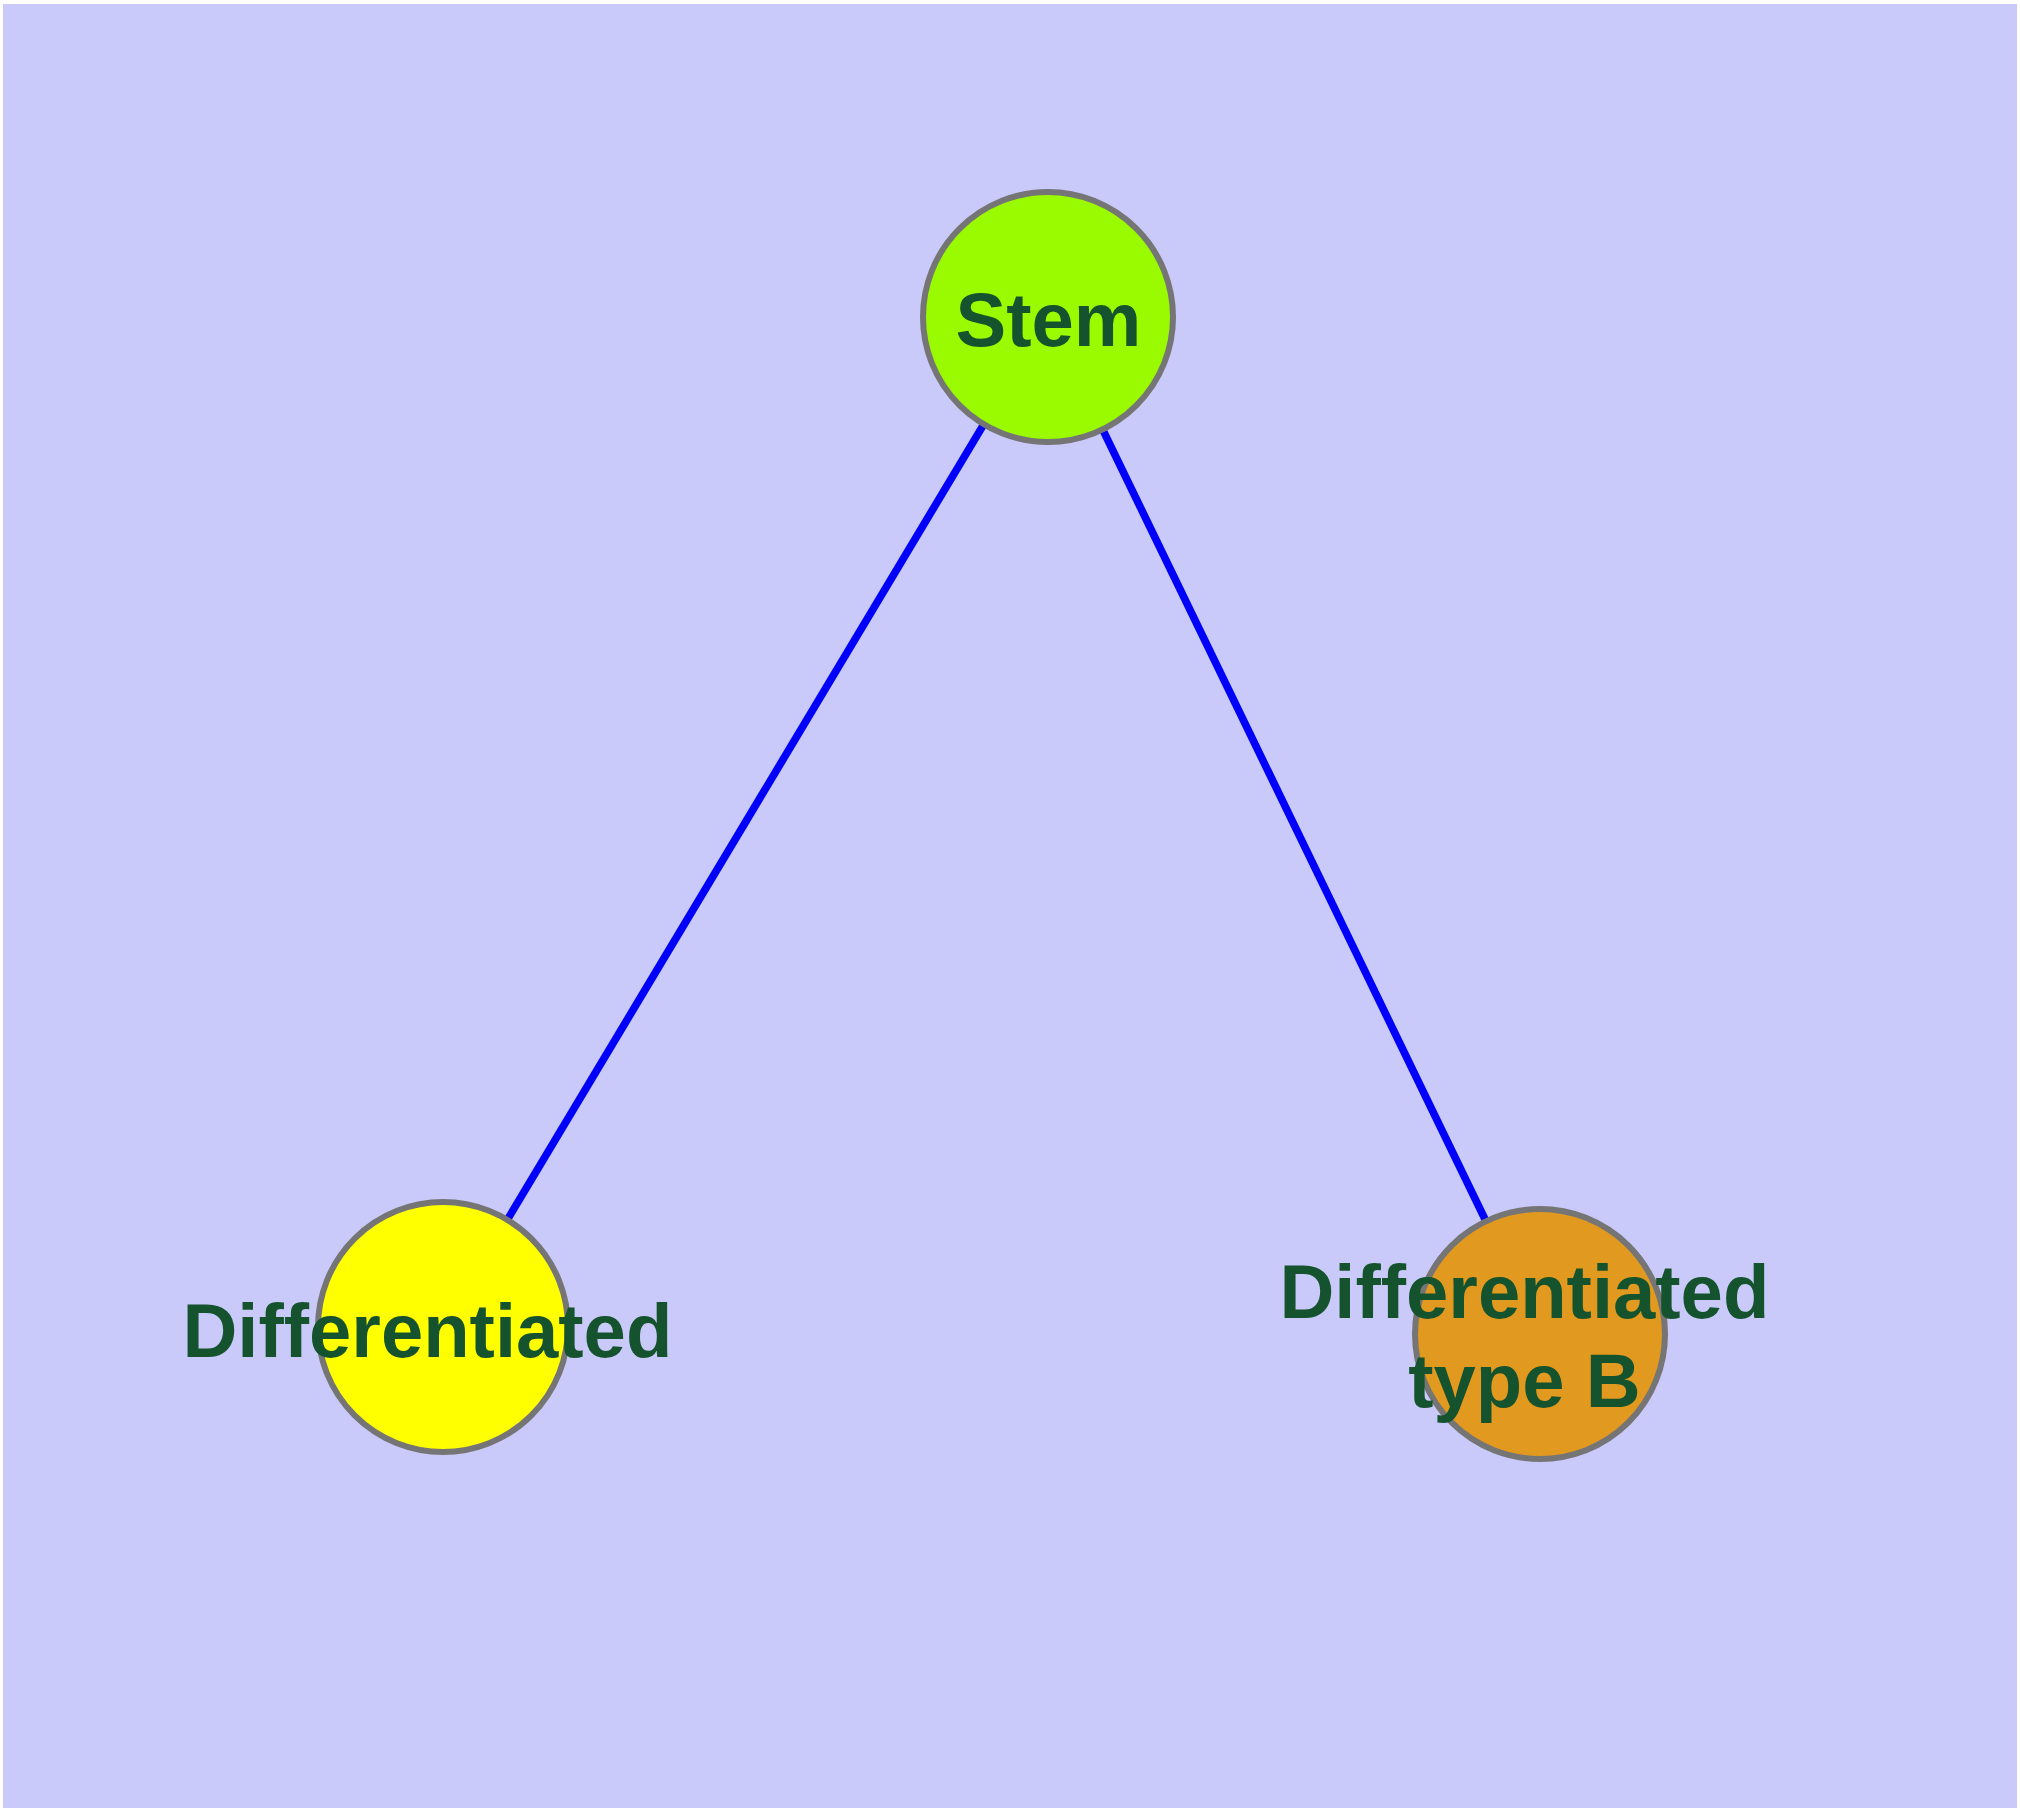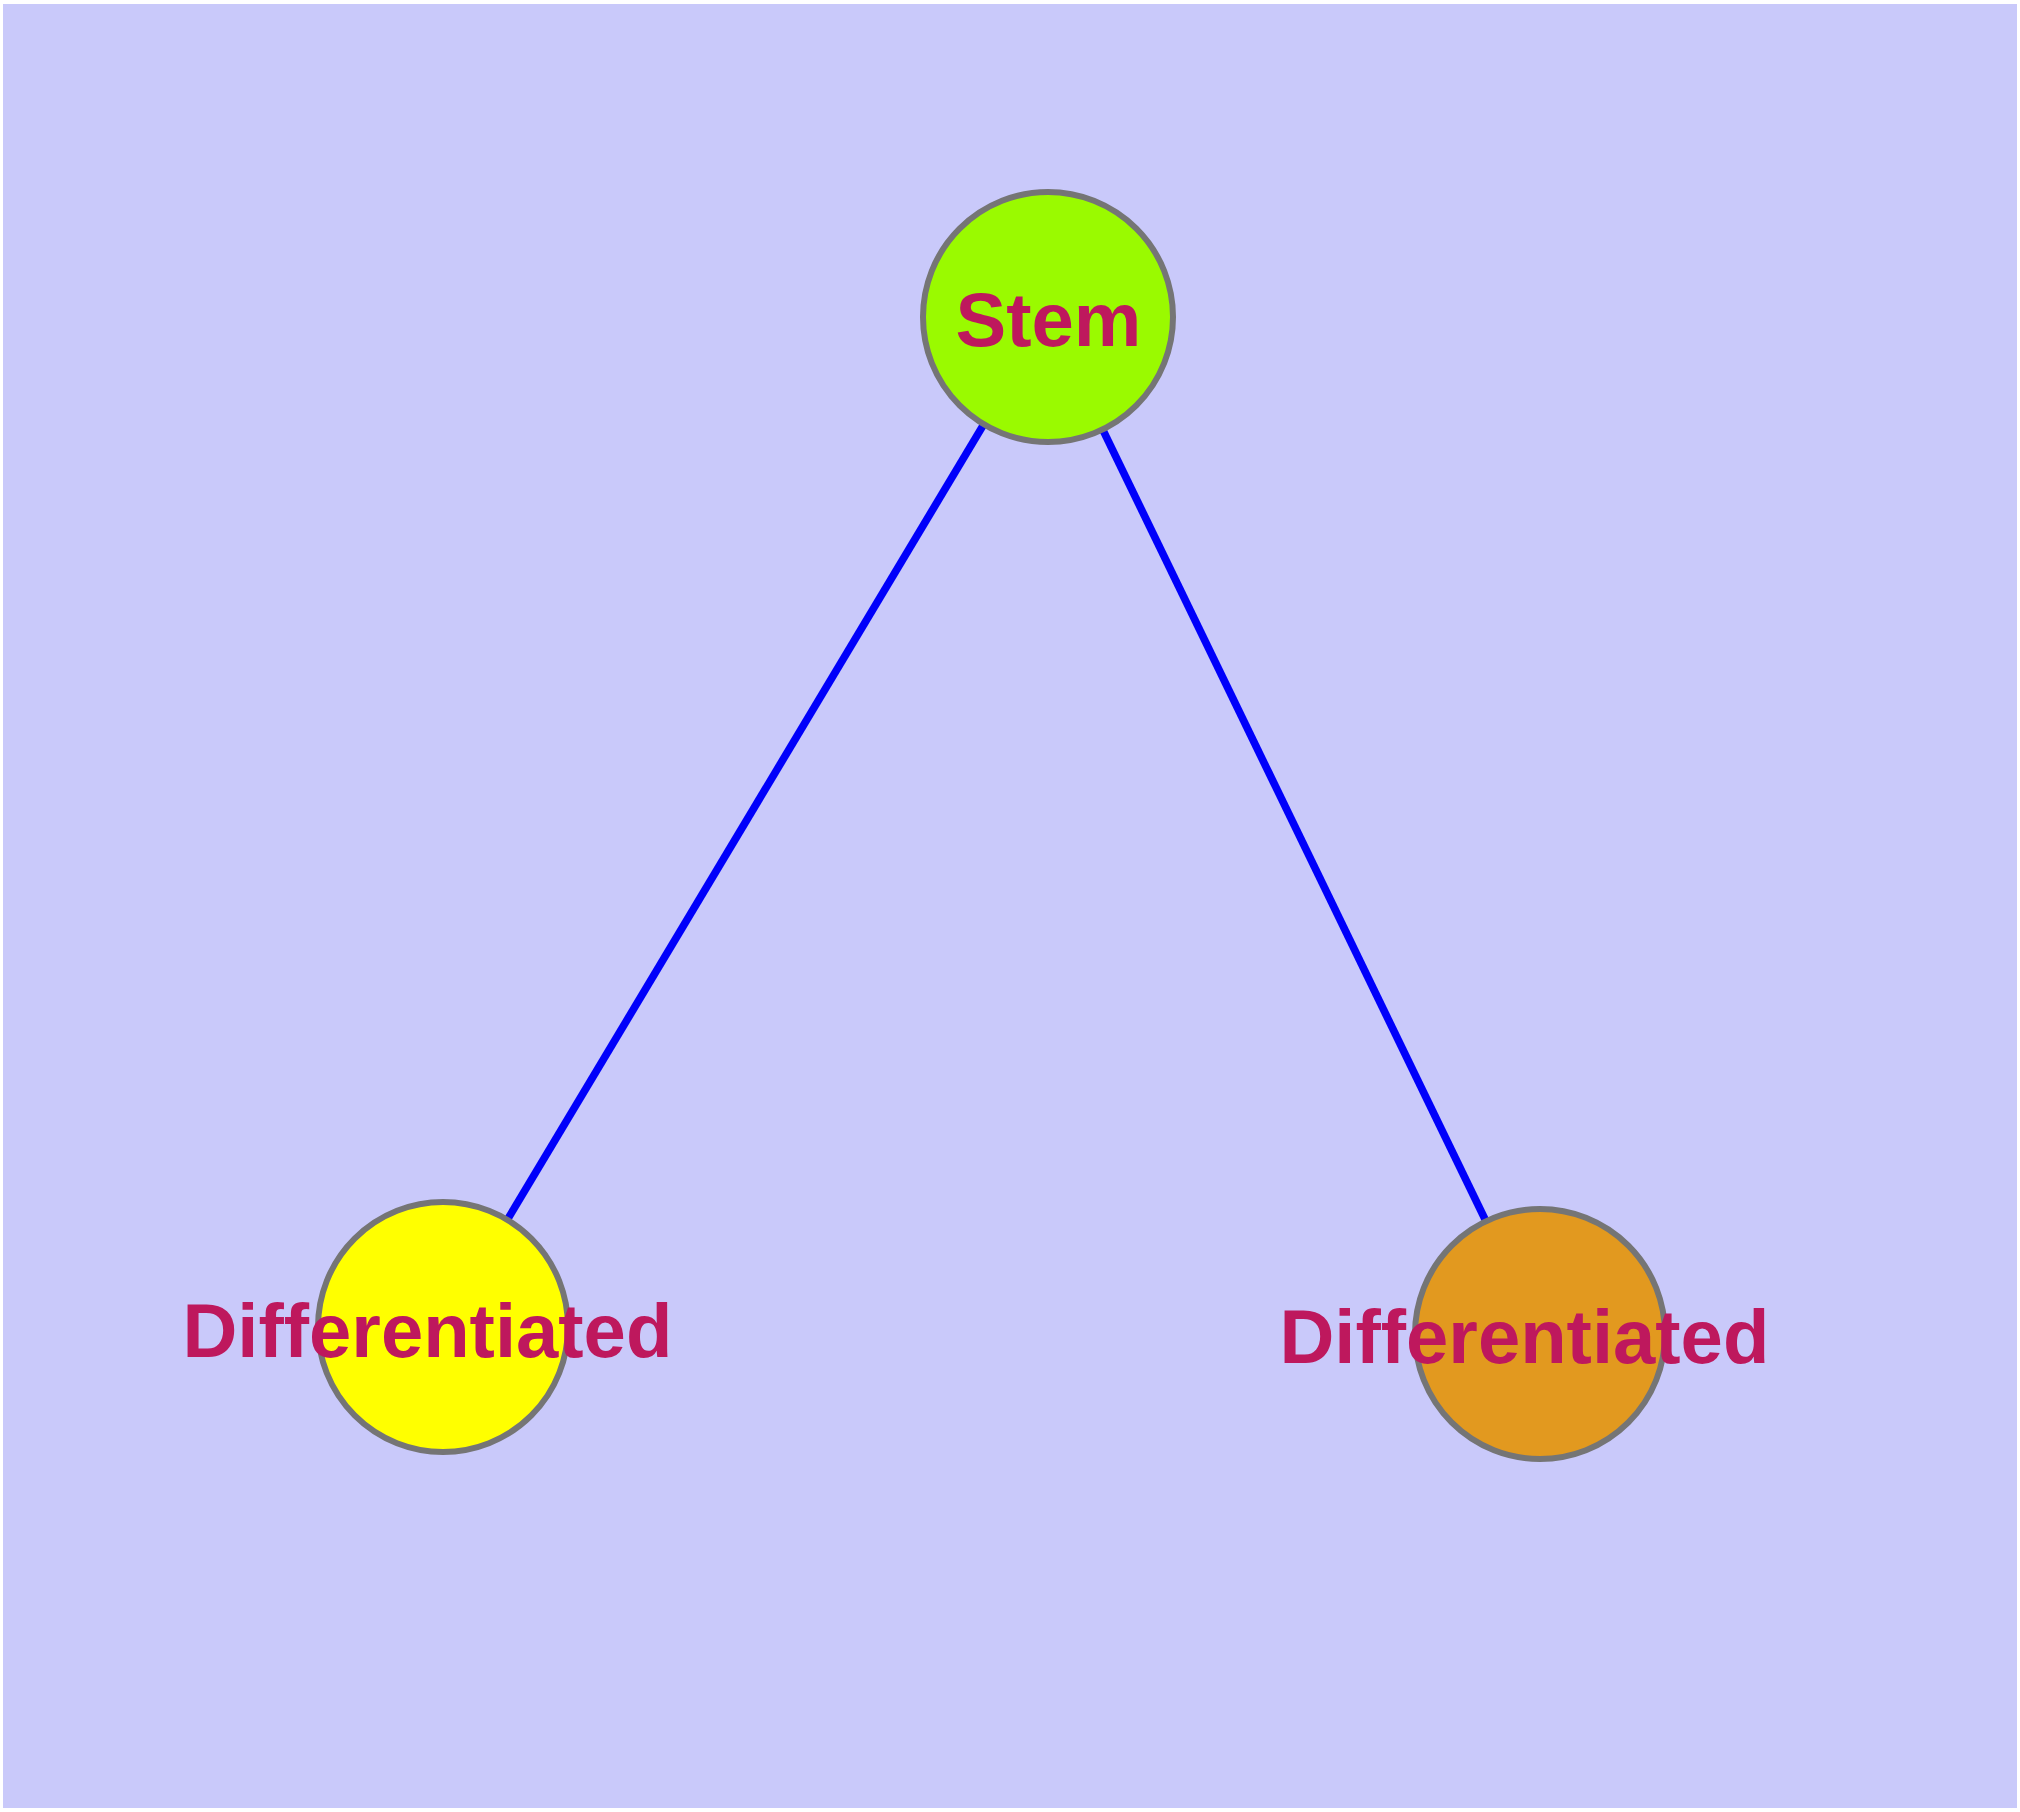--- a/index.html
+++ b/index.html
@@ -45,21 +45,21 @@
   .node-stem   { left: 917px; top: 185px;  background: #9AFA00; }
   .node-type-a { left: 312px;  top: 1195px; background: #FFFF00; }
   .node-type-b { left: 1409px; top: 1202px; background: #E2991F; }
   .node-label {
     position: absolute;
     transform: translate(-50%, -50%);
     text-align: center;
     font-weight: bold;
     font-size: 76px;
     line-height: 89px;
-    color: #be185d;
+    color: #14532d;
     white-space: nowrap;
     letter-spacing: 0;
   }
   .label-stem   { left: 1045px; top: 315px; }
   .label-type-a { left: 424px;  top: 1326px; }
   .label-type-b { left: 1521px; top: 1332px; }
   .label-line { display: block; }
 </style>
 </head>
 <body>
@@ -78,16 +78,17 @@
   <div class="node-label label-stem">
     <span class="label-line">Stem</span>
   </div>
 
   <div class="node-label label-type-a">
     <span class="label-line">Differentiated</span>
   </div>
 
   <div class="node-label label-type-b">
     <span class="label-line">Differentiated</span>
+    <span class="label-line">type B</span>
   </div>
 
 </div>
 
 
 </body></html>

